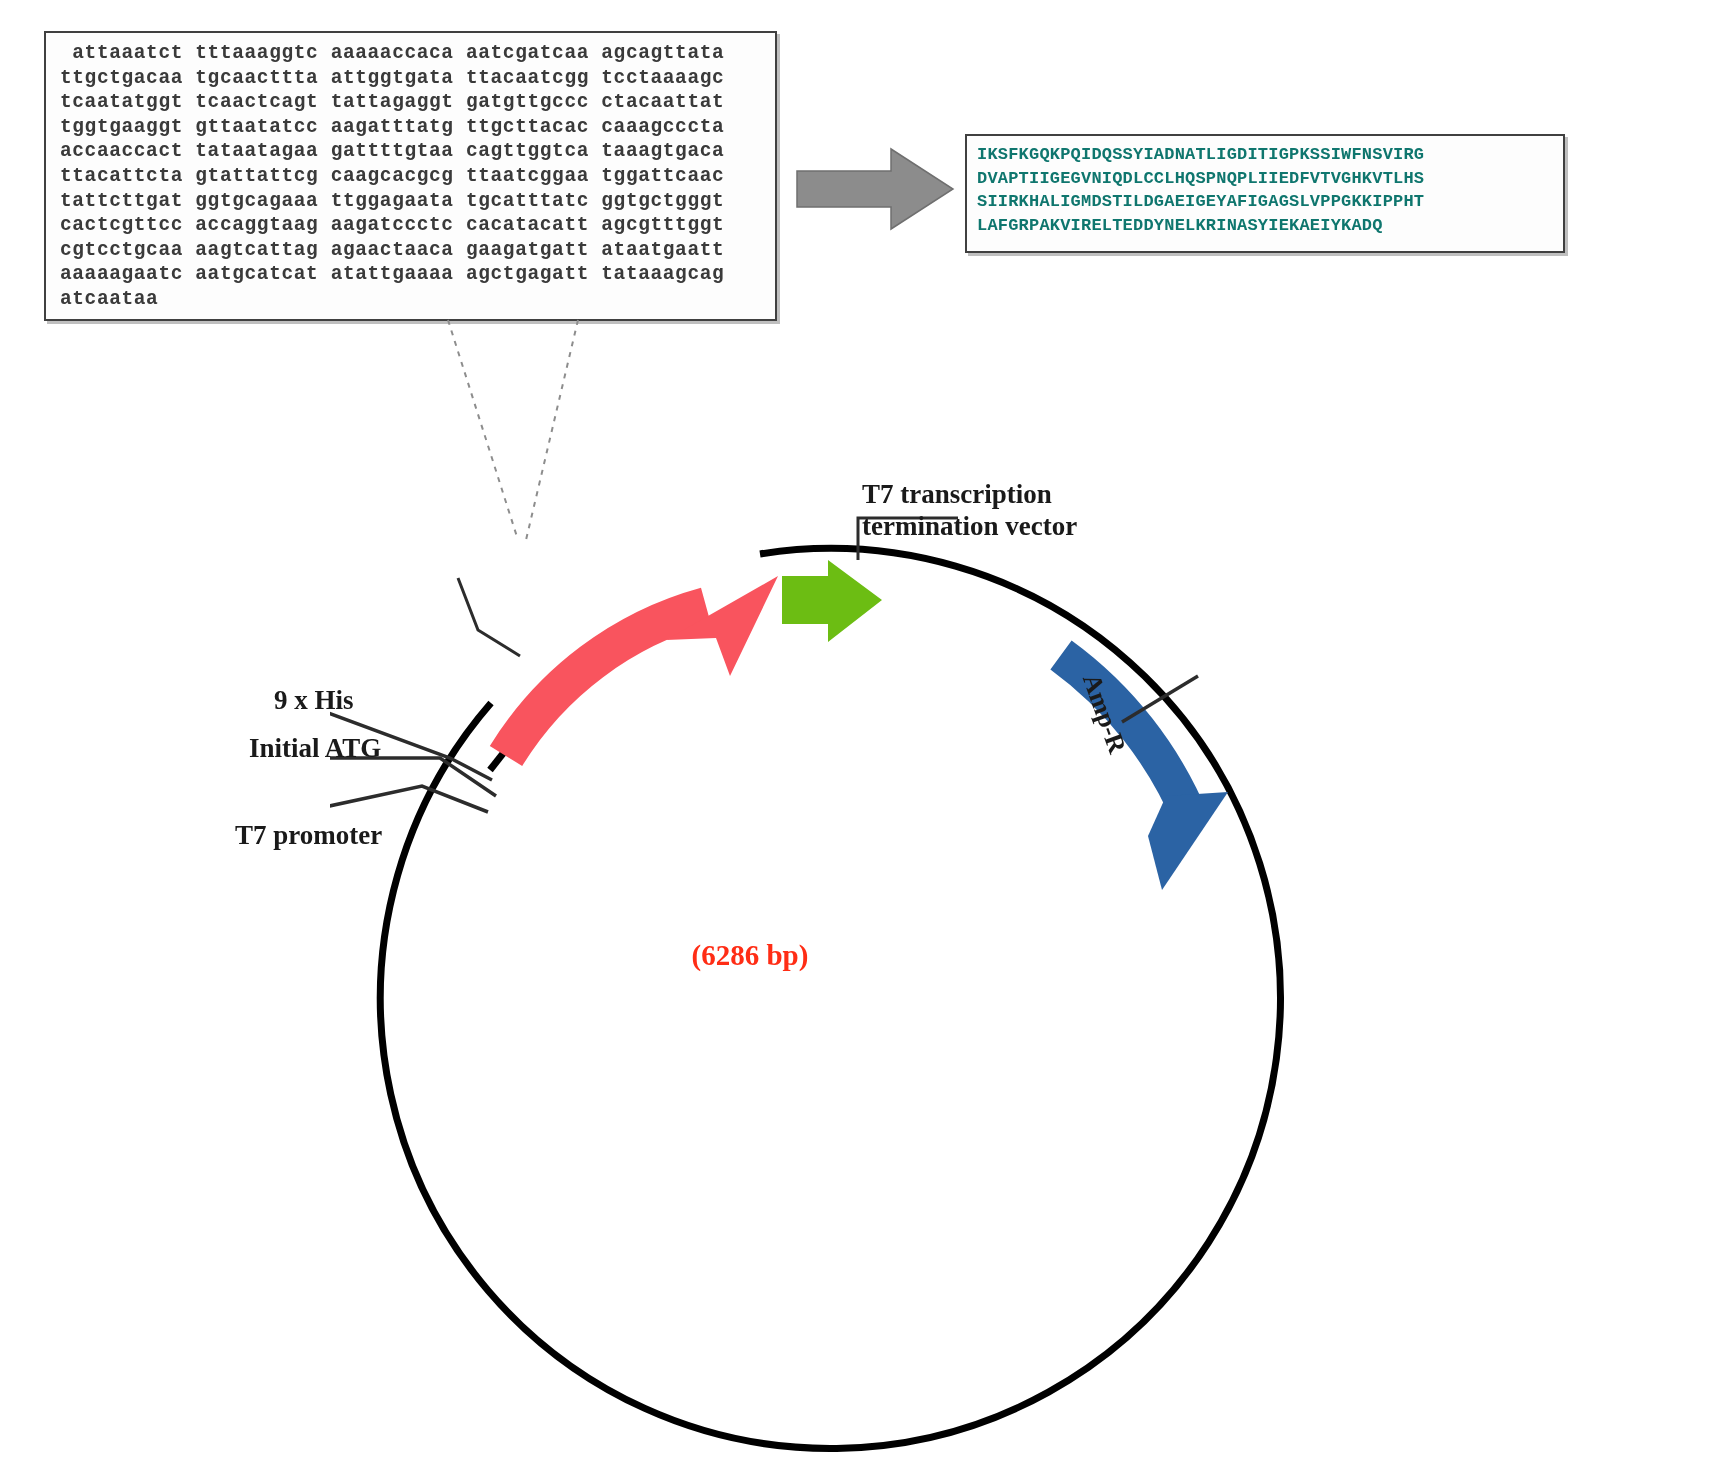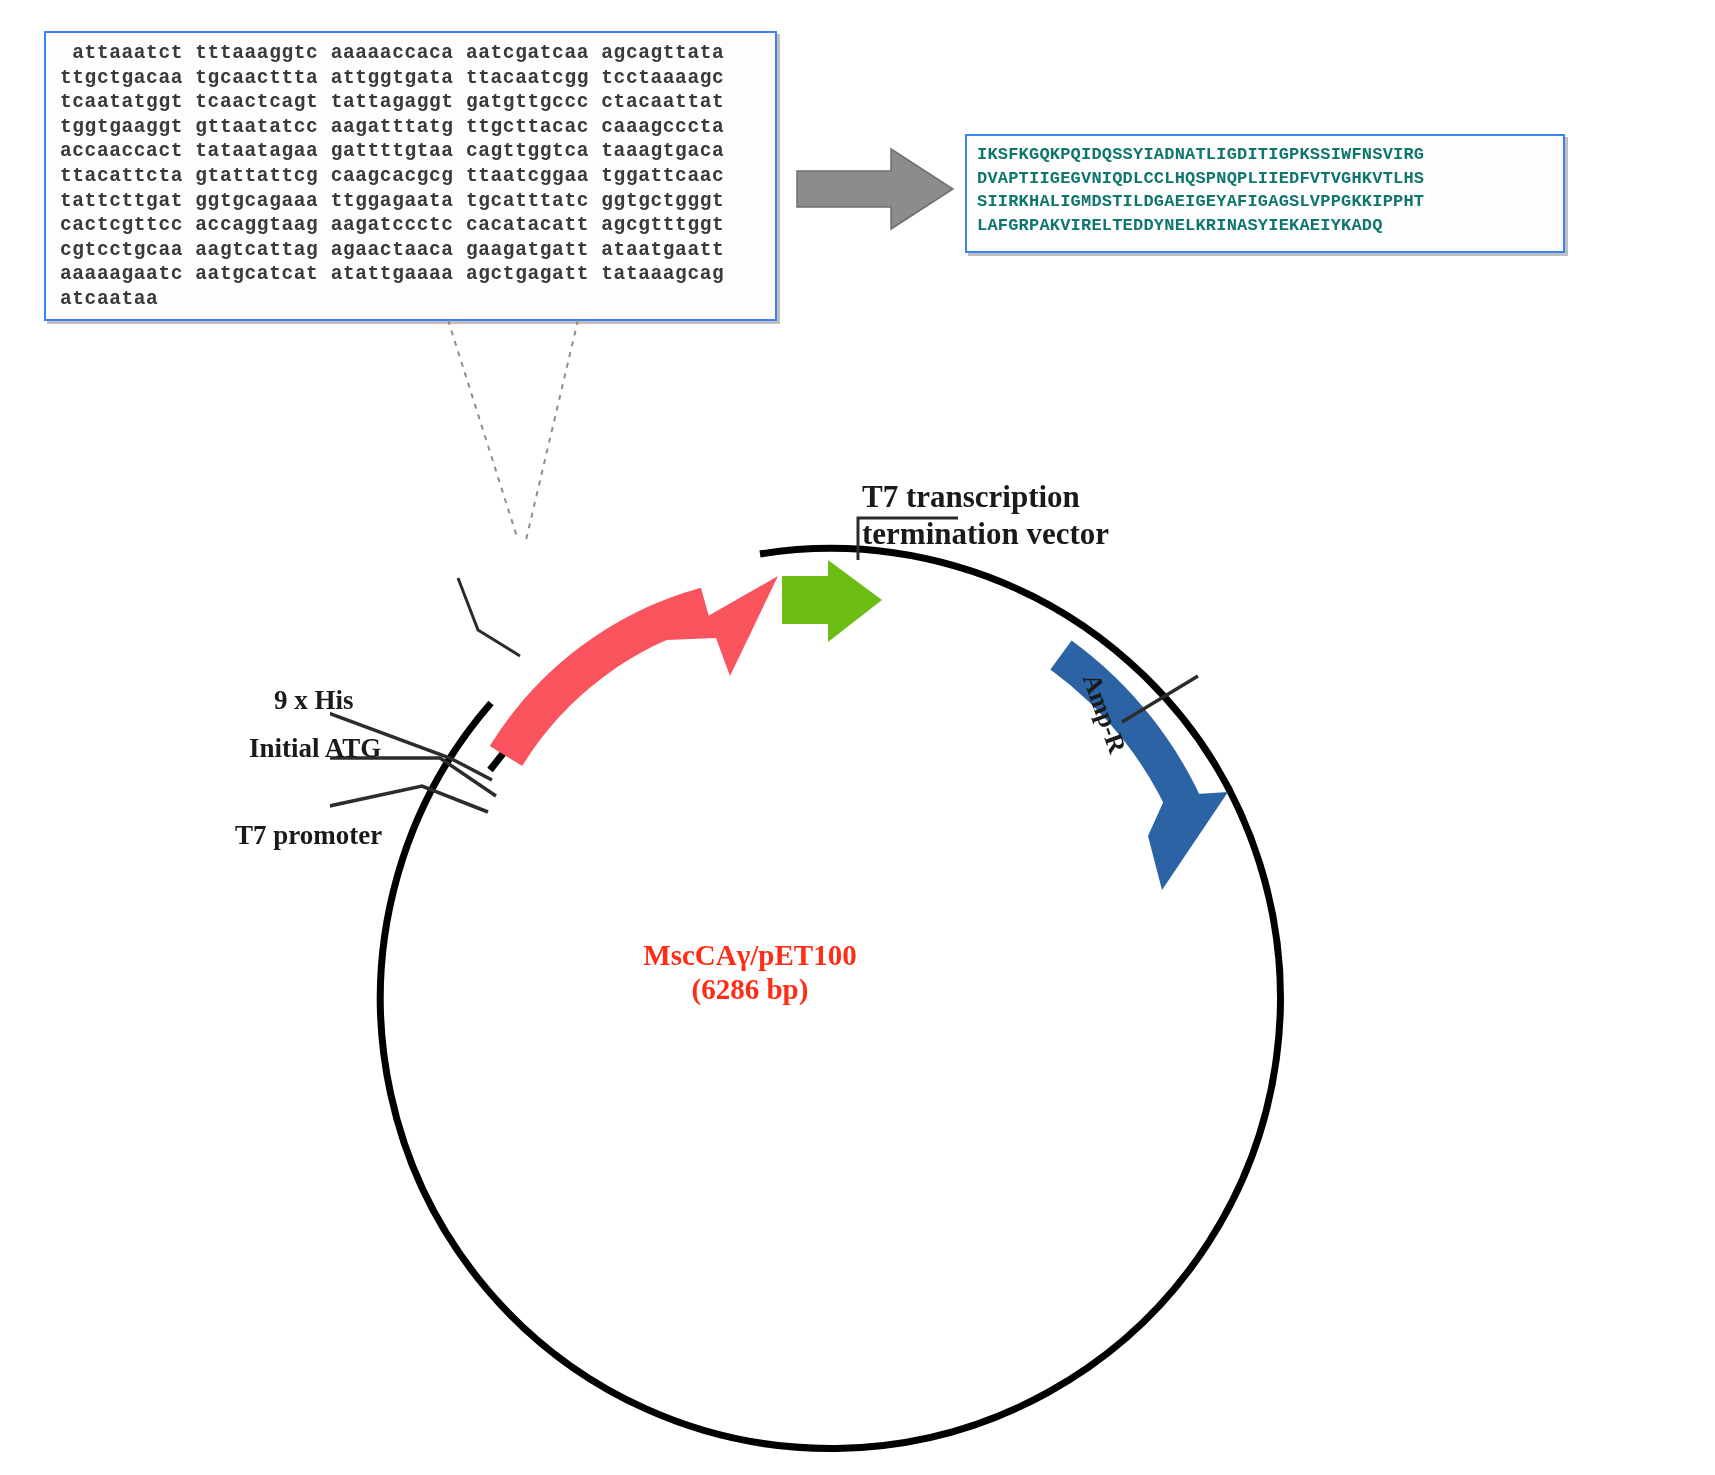--- a/index.html
+++ b/index.html
@@ -14,21 +14,21 @@
     height: 1475px;
     background: #ffffff;
     overflow: hidden;
     font-family: "Liberation Serif", serif;
   }
 
   
   .seq-box {
     position: absolute;
     background: #fdfdfd;
-    border: 2px solid #3b82f6;
+    border: 2px solid #404040;
     box-shadow: 3px 3px 0 rgba(0,0,0,0.25);
     box-sizing: border-box;
   }
   #dna-box {
     left: 44px;
     top: 31px;
     width: 733px;
     height: 290px;
     padding: 8px 10px 6px 14px;
   }
@@ -106,21 +106,21 @@
   #lbl-gene {
     left: 432px;
     top: 522px;
     font-size: 28px;
     text-align: center;
     width: 180px;
   }
   #lbl-t7term {
     left: 862px;
     top: 479px;
-    font-size: 31px;
+    font-size: 27px;
   }
   #lbl-his {
     left: 274px;
     top: 685px;
     font-size: 27px;
   }
   #lbl-atg {
     left: 249px;
     top: 733px;
     font-size: 27px;
@@ -221,17 +221,16 @@
     <div>T7 transcription</div>
     <div>termination vector</div>
   </div>
 
   <div class="lbl" id="lbl-his">9 x His</div>
   <div class="lbl" id="lbl-atg">Initial ATG</div>
   <div class="lbl" id="lbl-t7prom">T7 promoter</div>
   <div class="lbl" id="lbl-ampr">Amp-R</div>
 
   <div class="lbl center-red" id="lbl-center">
-    <div>MscCAγ/pET100</div>
     <div>(6286 bp)</div>
   </div>
 
 </div>
 
 </body></html>

